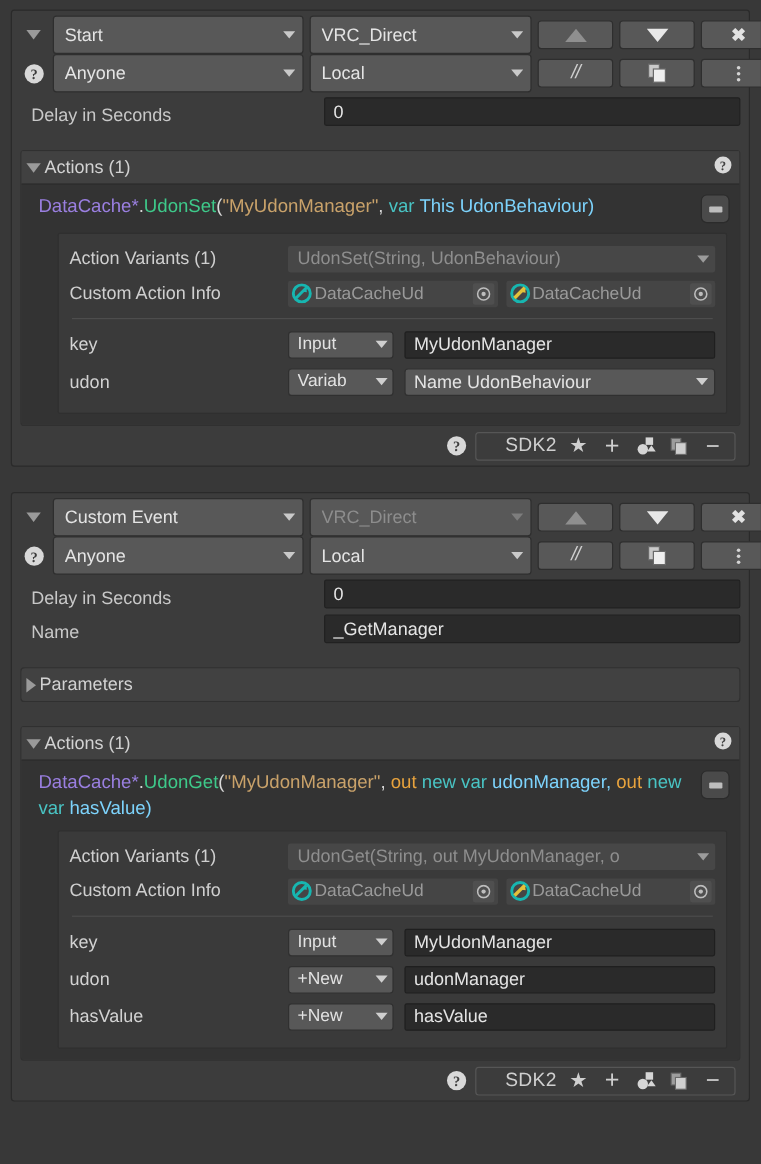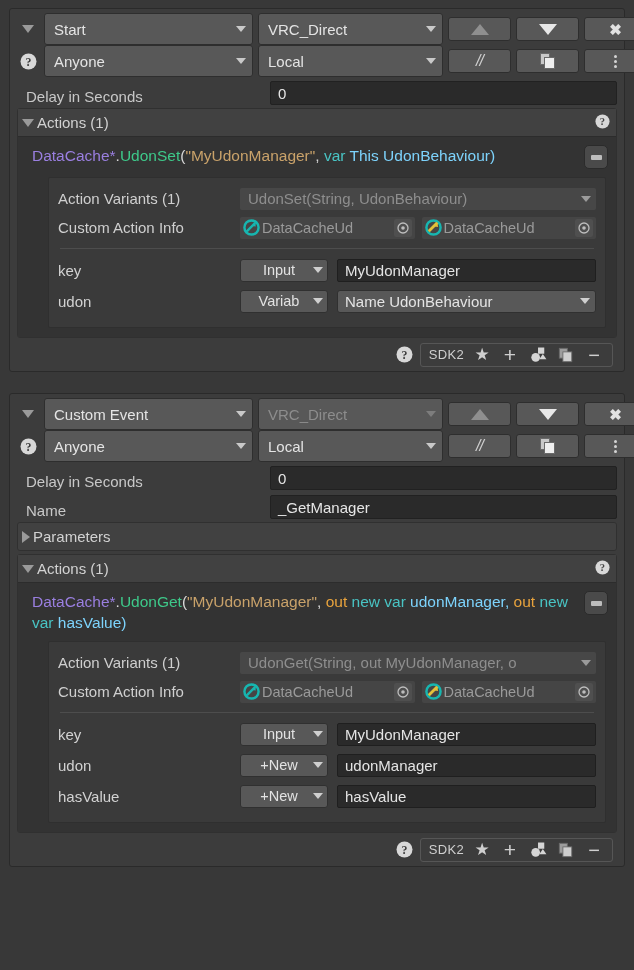--- a/index.html
+++ b/index.html
@@ -133,21 +133,21 @@
     display: flex;
     align-items: center;
     padding: 0 7px;
   }
 
   
   .section {
     background: #414141;
     border: 1px solid #303030;
     border-radius: 3px;
-    margin-top: 3px;
+    margin-top: 20px;
   }
   .section-hdr {
     height: 27px;
     display: flex;
     align-items: center;
     padding: 0 6px 0 4px;
     color: #d2d2d2;
     font-size: 15px;
     background: #414141;
   }
@@ -288,21 +288,21 @@
     border: 1px solid #303030;
     border-radius: 3px;
     display: flex;
     align-items: center;
     padding: 0 4px 0 7px;
     color: #e2e2e2;
     font-size: 14.5px;
     overflow: hidden;
     white-space: nowrap;
   }
-  .pmode .ptxt { flex: 1 1 auto; overflow: hidden; text-align: center; }
+  .pmode .ptxt { flex: 1 1 auto; overflow: hidden; }
   .pmode .arrow {
     width: 0; height: 0; flex:0 0 auto;
     border-left: 5px solid transparent;
     border-right: 5px solid transparent;
     border-top: 6px solid #cfcfcf;
     margin-left: 3px;
   }
   .pval {
     flex: 1 1 auto;
     margin-left: 9px;
@@ -349,21 +349,21 @@
     padding: 0 4px;
     gap: 0px;
   }
   .tool-group .tg-item {
     height: 22px;
     min-width: 28px;
     display: flex; align-items: center; justify-content: center;
     color: #cfcfcf;
     padding: 0 4px;
   }
-  .tg-sdk { font-size: 13px; letter-spacing: .3px; color:#d3d3d3; }
+  .tg-sdk { font-size: 16px; letter-spacing: .3px; color:#d3d3d3;margin-left:16px; }
   .tg-star { font-size: 17px; color: #d9d9d9; line-height: 1;}
   .tg-plus { font-size: 21px; color: #d9d9d9; line-height: 1; font-weight: 300;}
   .tg-minus { font-size: 20px; color: #d9d9d9; line-height: 1;}
 </style>
 </head>
 <body>
 
 <div class="panel">
 
   <div class="hdr-row">

